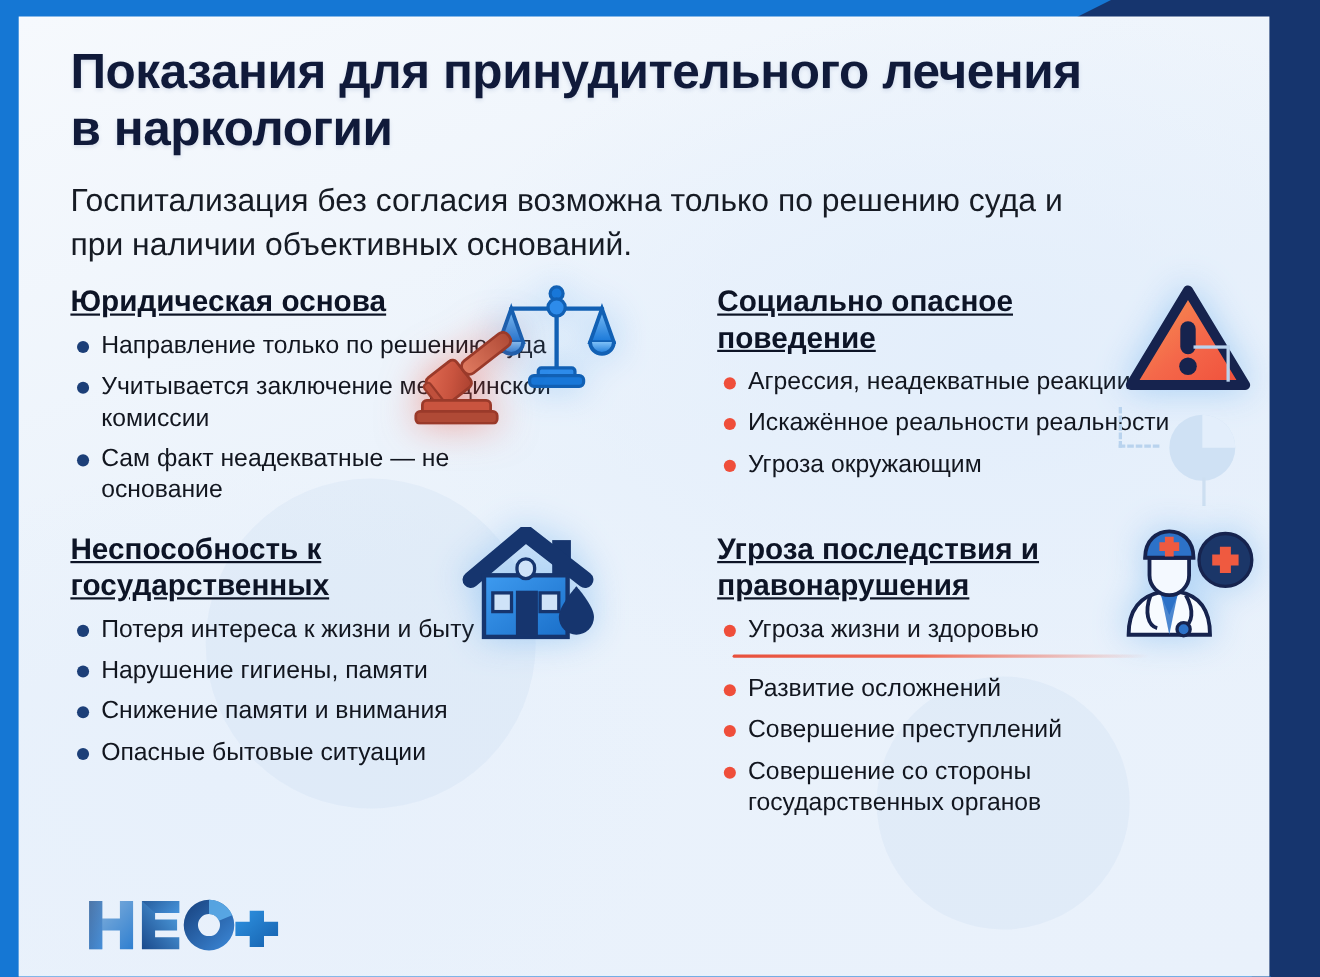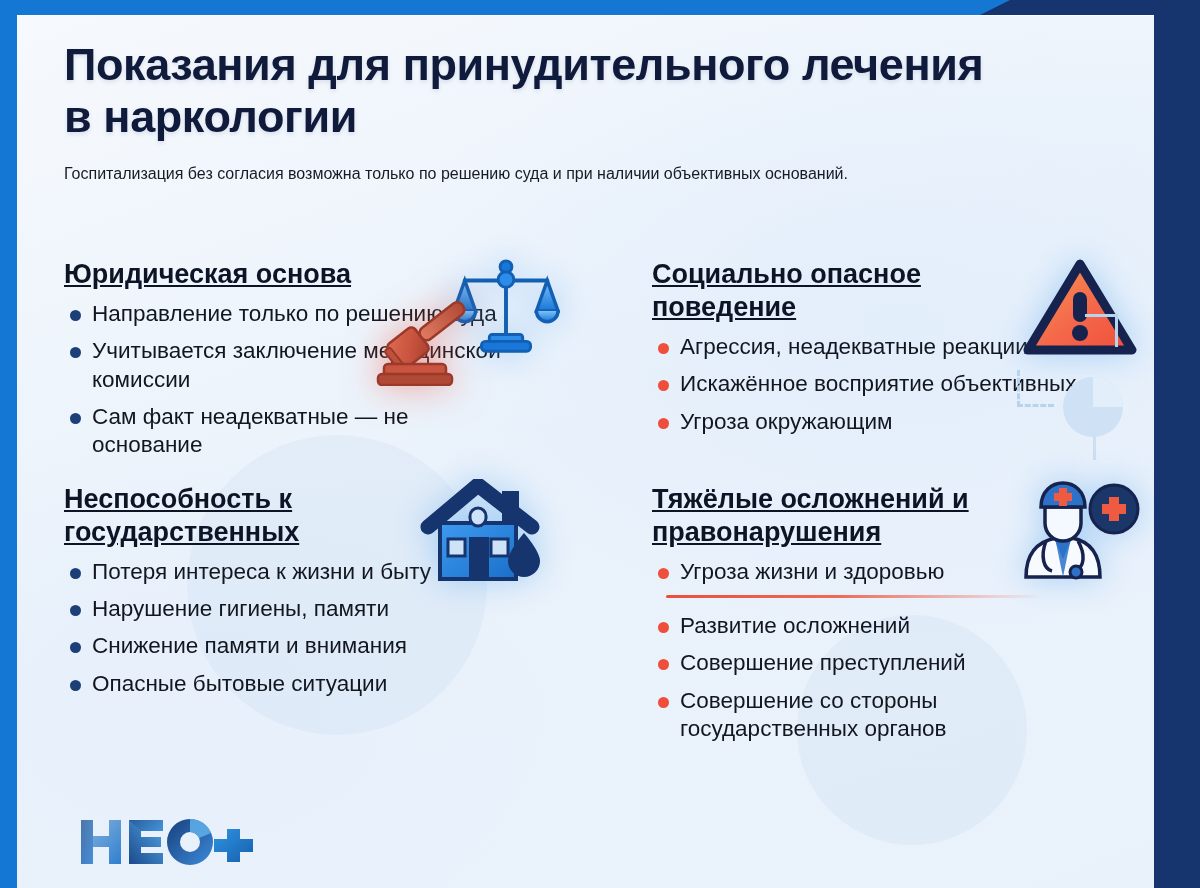--- a/index.html
+++ b/index.html
@@ -33,21 +33,21 @@
   .b2{width:230px;height:230px;left:780px;top:600px;}
 
   .inner{position:absolute;left:0;top:0;right:0;bottom:0;padding:24px 30px 0 47px;box-sizing:border-box;}
 
   h1.title{
     margin:0;font-size:45px;line-height:1.15;font-weight:bold;
     color:#101a3a;letter-spacing:-.4px;max-width:940px;
     text-shadow:0 2px 4px rgba(30,60,120,.13);
   }
   p.subtitle{
-    margin:20px 0 0 0;font-size:16px;line-height:1.38;color:#161b24;max-width:930px;
+    margin:20px 0 0 0;font-size:29px;line-height:1.38;color:#161b24;max-width:930px;
   }
 
   .grid{
     position:absolute;left:47px;right:20px;top:243px;
     display:grid;grid-template-columns:578px 1fr;grid-template-rows:auto auto;
     column-gap:10px;row-gap:14px;
   }
   .sect{position:relative;}
   .sect h2{
     margin:0 0 9px 0;font-size:27px;line-height:1.22;font-weight:bold;color:#0d1426;
@@ -161,21 +161,21 @@
             <rect x="8" y="70" width="62" height="14" rx="4" fill="#c9543f" stroke="#9a3a2a" stroke-width="2.5"></rect>
             <rect x="2" y="80" width="74" height="11" rx="4" fill="#b04a36" stroke="#9a3a2a" stroke-width="2.5"></rect>
           </svg>
         </div>
       </div>
 
       <div class="sect col-right wide">
         <h2>Социально опасное поведение</h2>
         <ul class="bullets">
           <li>Агрессия, неадекватные реакции</li>
-          <li>Искажённое восприятие объективных</li>
+          <li>Искажённое реальности реальности</li>
           <li>Угроза окружающим</li>
         </ul>
 
         <div class="icon ic-warn">
           <svg width="120" height="110" viewBox="0 0 120 110">
             <defs>
               <linearGradient id="wg" x1="0" y1="0" x2="1" y2="1">
                 <stop offset="0%" stop-color="#f79a53"></stop>
                   <stop offset="55%" stop-color="#f4684a"></stop>
                 <stop offset="100%" stop-color="#ef4e3a"></stop>
@@ -221,21 +221,21 @@
             <rect x="28" y="60" width="17" height="17" fill="#cfe3f8" stroke="#16356e" stroke-width="3"></rect>
             <rect x="71" y="60" width="17" height="17" fill="#cfe3f8" stroke="#16356e" stroke-width="3"></rect>
             <rect x="49" y="58" width="20" height="42" fill="#16356e"></rect>
             <rect x="50" y="27" width="16" height="18" rx="8" fill="#cfe3f8" stroke="#16356e" stroke-width="3" transform="translate(0,2)"></rect>
             <path d="M104 54 C104 54 120 72 120 82 a16 16 0 0 1 -32 0 c0 -10 16 -28 16 -28 Z" fill="#16356e"></path>
           </svg>
         </div>
       </div>
 
       <div class="sect col-right">
-        <h2>Тяжёлые осложнений и правонарушения</h2>
+        <h2>Угроза последствия и правонарушения</h2>
         <ul class="bullets">
           <li>Угроза жизни и здоровью</li>
         </ul>
         <div class="divider"></div>
         <ul class="bullets">
           <li>Развитие осложнений</li>
           <li>Совершение преступлений</li>
           <li>Совершение со стороны государственных органов</li>
         </ul>
 

